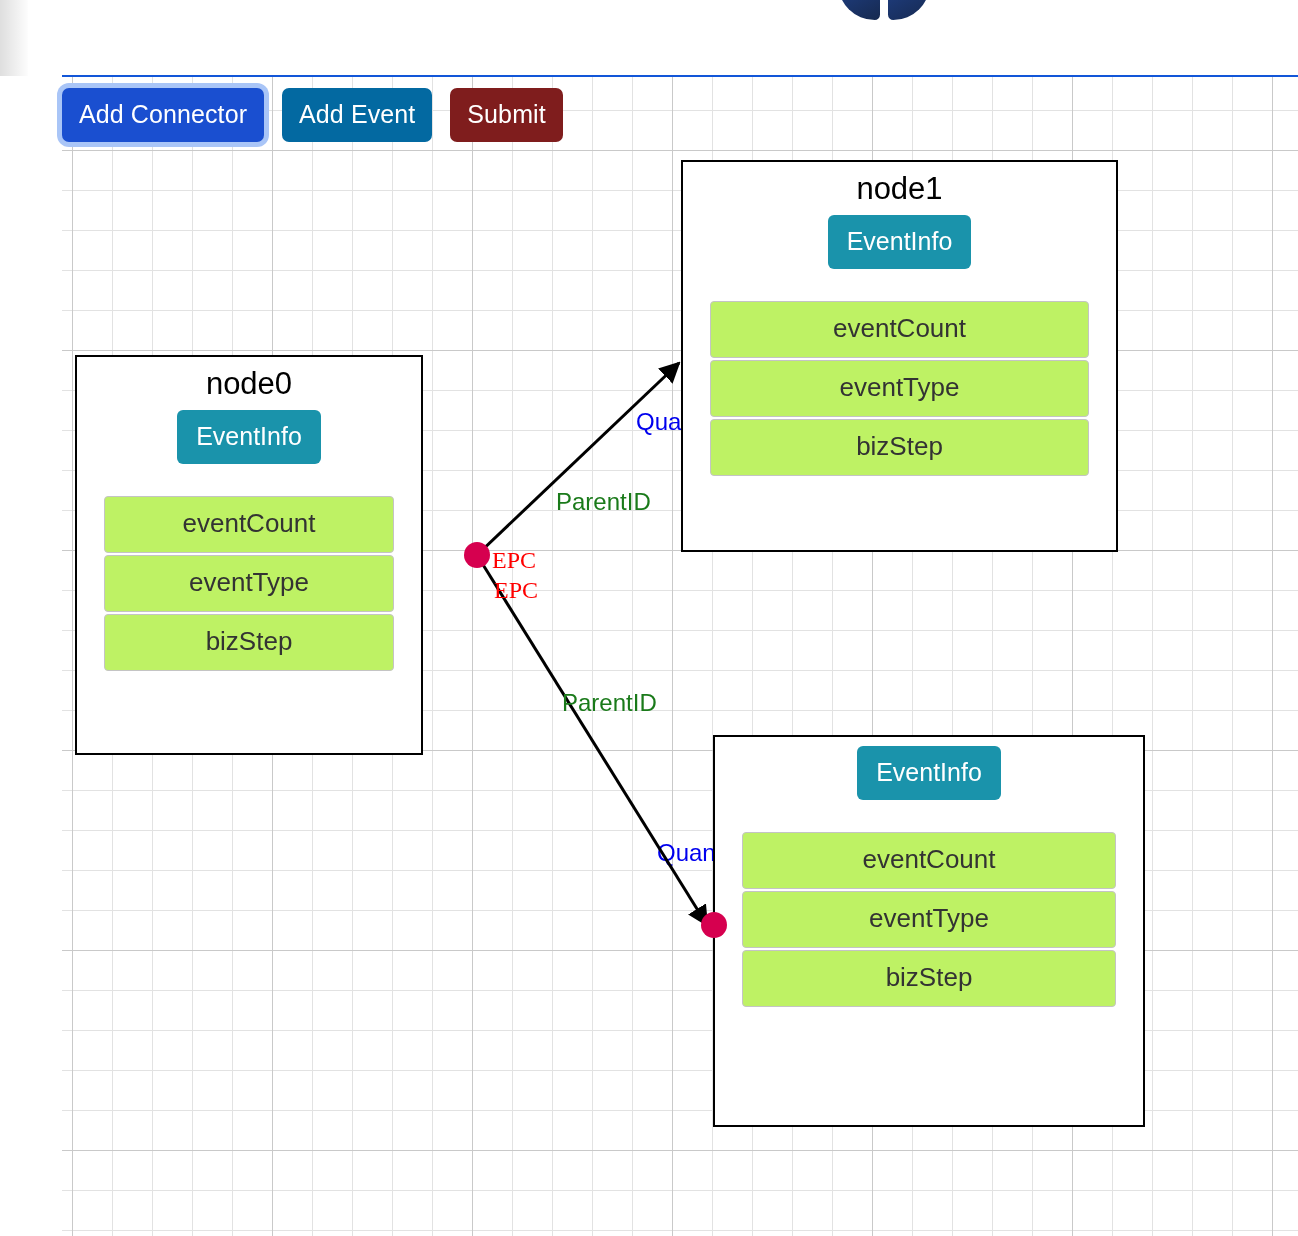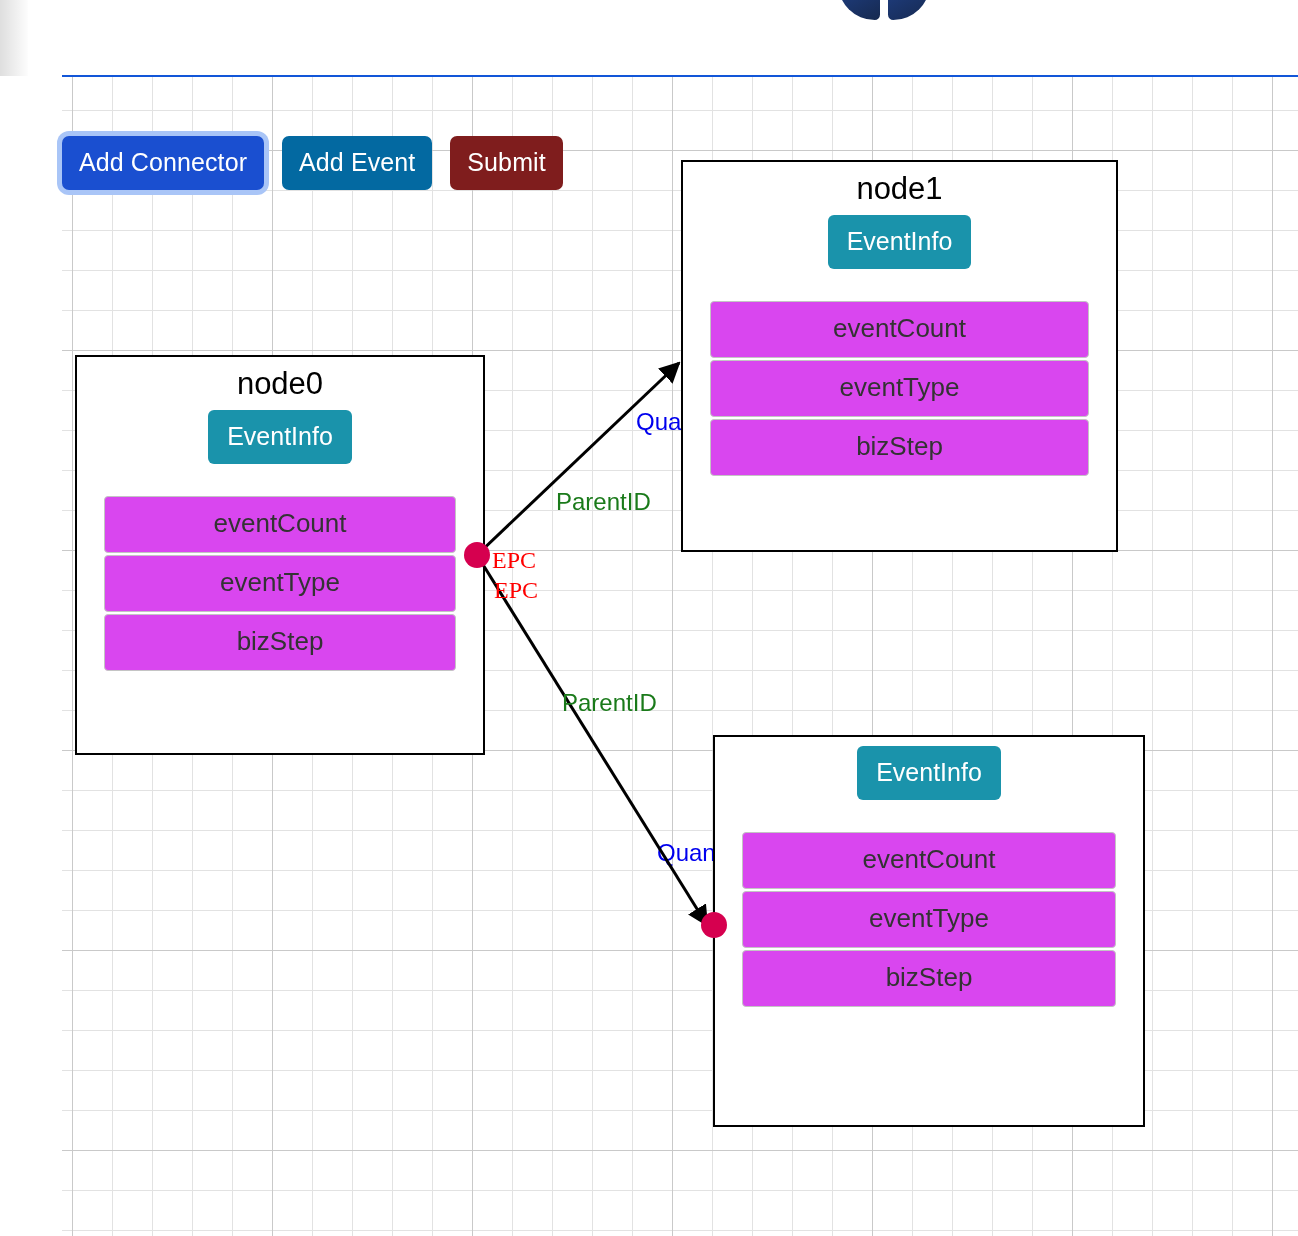--- a/index.html
+++ b/index.html
@@ -109,21 +109,20 @@
     border: none;
     border-radius: 7px;
     color: #ffffff;
     font-family: "Liberation Sans", sans-serif;
     font-size: 25px;
     line-height: 1;
     padding: 14px 17px 15px 17px;
     cursor: pointer;
     white-space: nowrap;
     letter-spacing: 0.1px;
-    margin-top: 48px;
   }
   .tool-btn.primary-active {
     background: #1a4fd0;
     box-shadow: 0 0 0 5px #a9c5f7;
   }
   .tool-btn.primary {
     background: #0369a1;
   }
   .tool-btn.success {
     background: #7f1d1d;
@@ -156,21 +155,21 @@
     line-height: 1;
     padding: 14px 19px 15px 19px;
     cursor: pointer;
     text-align: center;
   }
   .node-fields {
     margin-top: 32px;
     padding: 0 27px;
   }
   .node-field {
-    background: #d946ef;
+    background: #bef264;
     border: 1px solid #c4c4c4;
     border-radius: 4px;
     text-align: center;
     font-size: 26px;
     color: #333333;
     padding: 11px 0 13px 0;
     margin-bottom: 2px;
     box-sizing: border-box;
     cursor: pointer;
   }
@@ -224,21 +223,21 @@
 <div id="header-rule"></div>
 
 <div id="canvas"></div>
 
 <div id="toolbar">
   <button class="tool-btn primary-active">Add Connector</button>
   <button class="tool-btn primary">Add Event</button>
   <button class="tool-btn success">Submit</button>
 </div>
 
-<div class="node" id="node-0" style="left: 75px; top: 355px; width: 410px; height: 400px;">
+<div class="node" id="node-0" style="left: 75px; top: 355px; width: 348px; height: 400px;">
   <div class="node-title">node0</div>
   <button class="node-eventinfo" style="background: rgb(26, 147, 171);">EventInfo</button>
   <div class="node-fields">
     <div class="node-field">eventCount</div>
     <div class="node-field">eventType</div>
     <div class="node-field">bizStep</div>
   </div>
 </div>
 
 <div class="node" id="node-1" style="left: 681px; top: 160px; width: 437px; height: 392px;">

